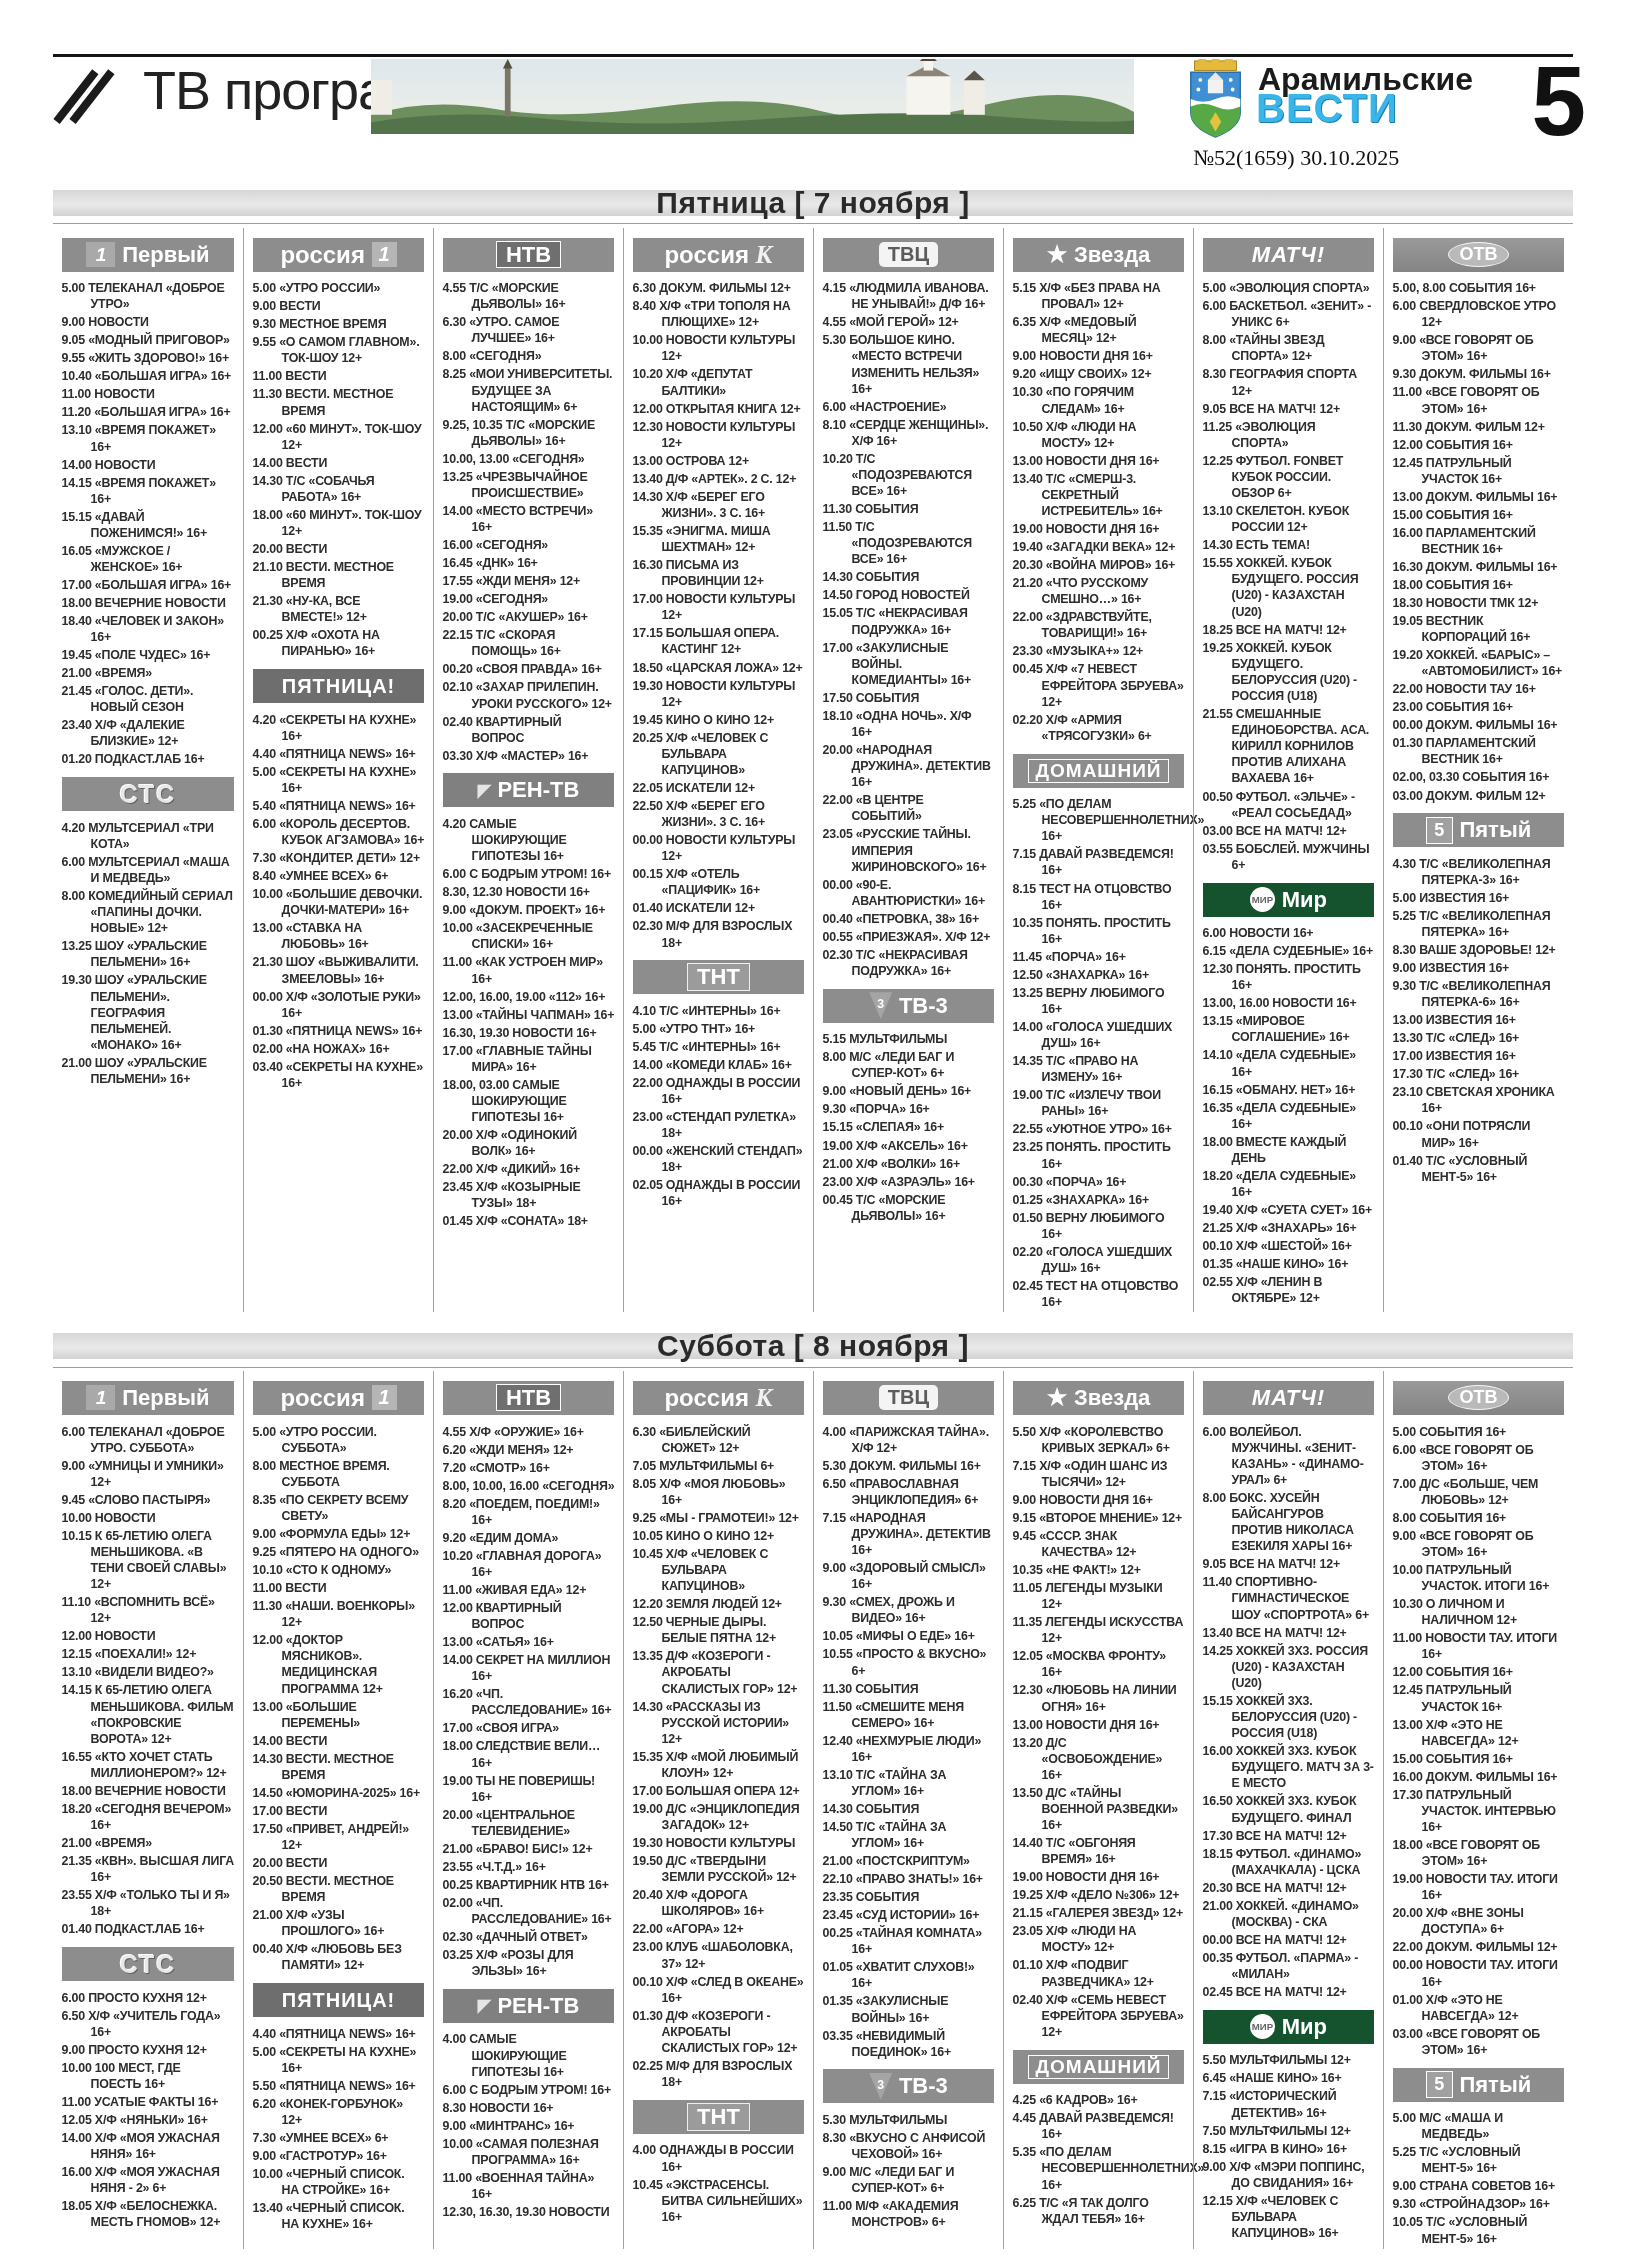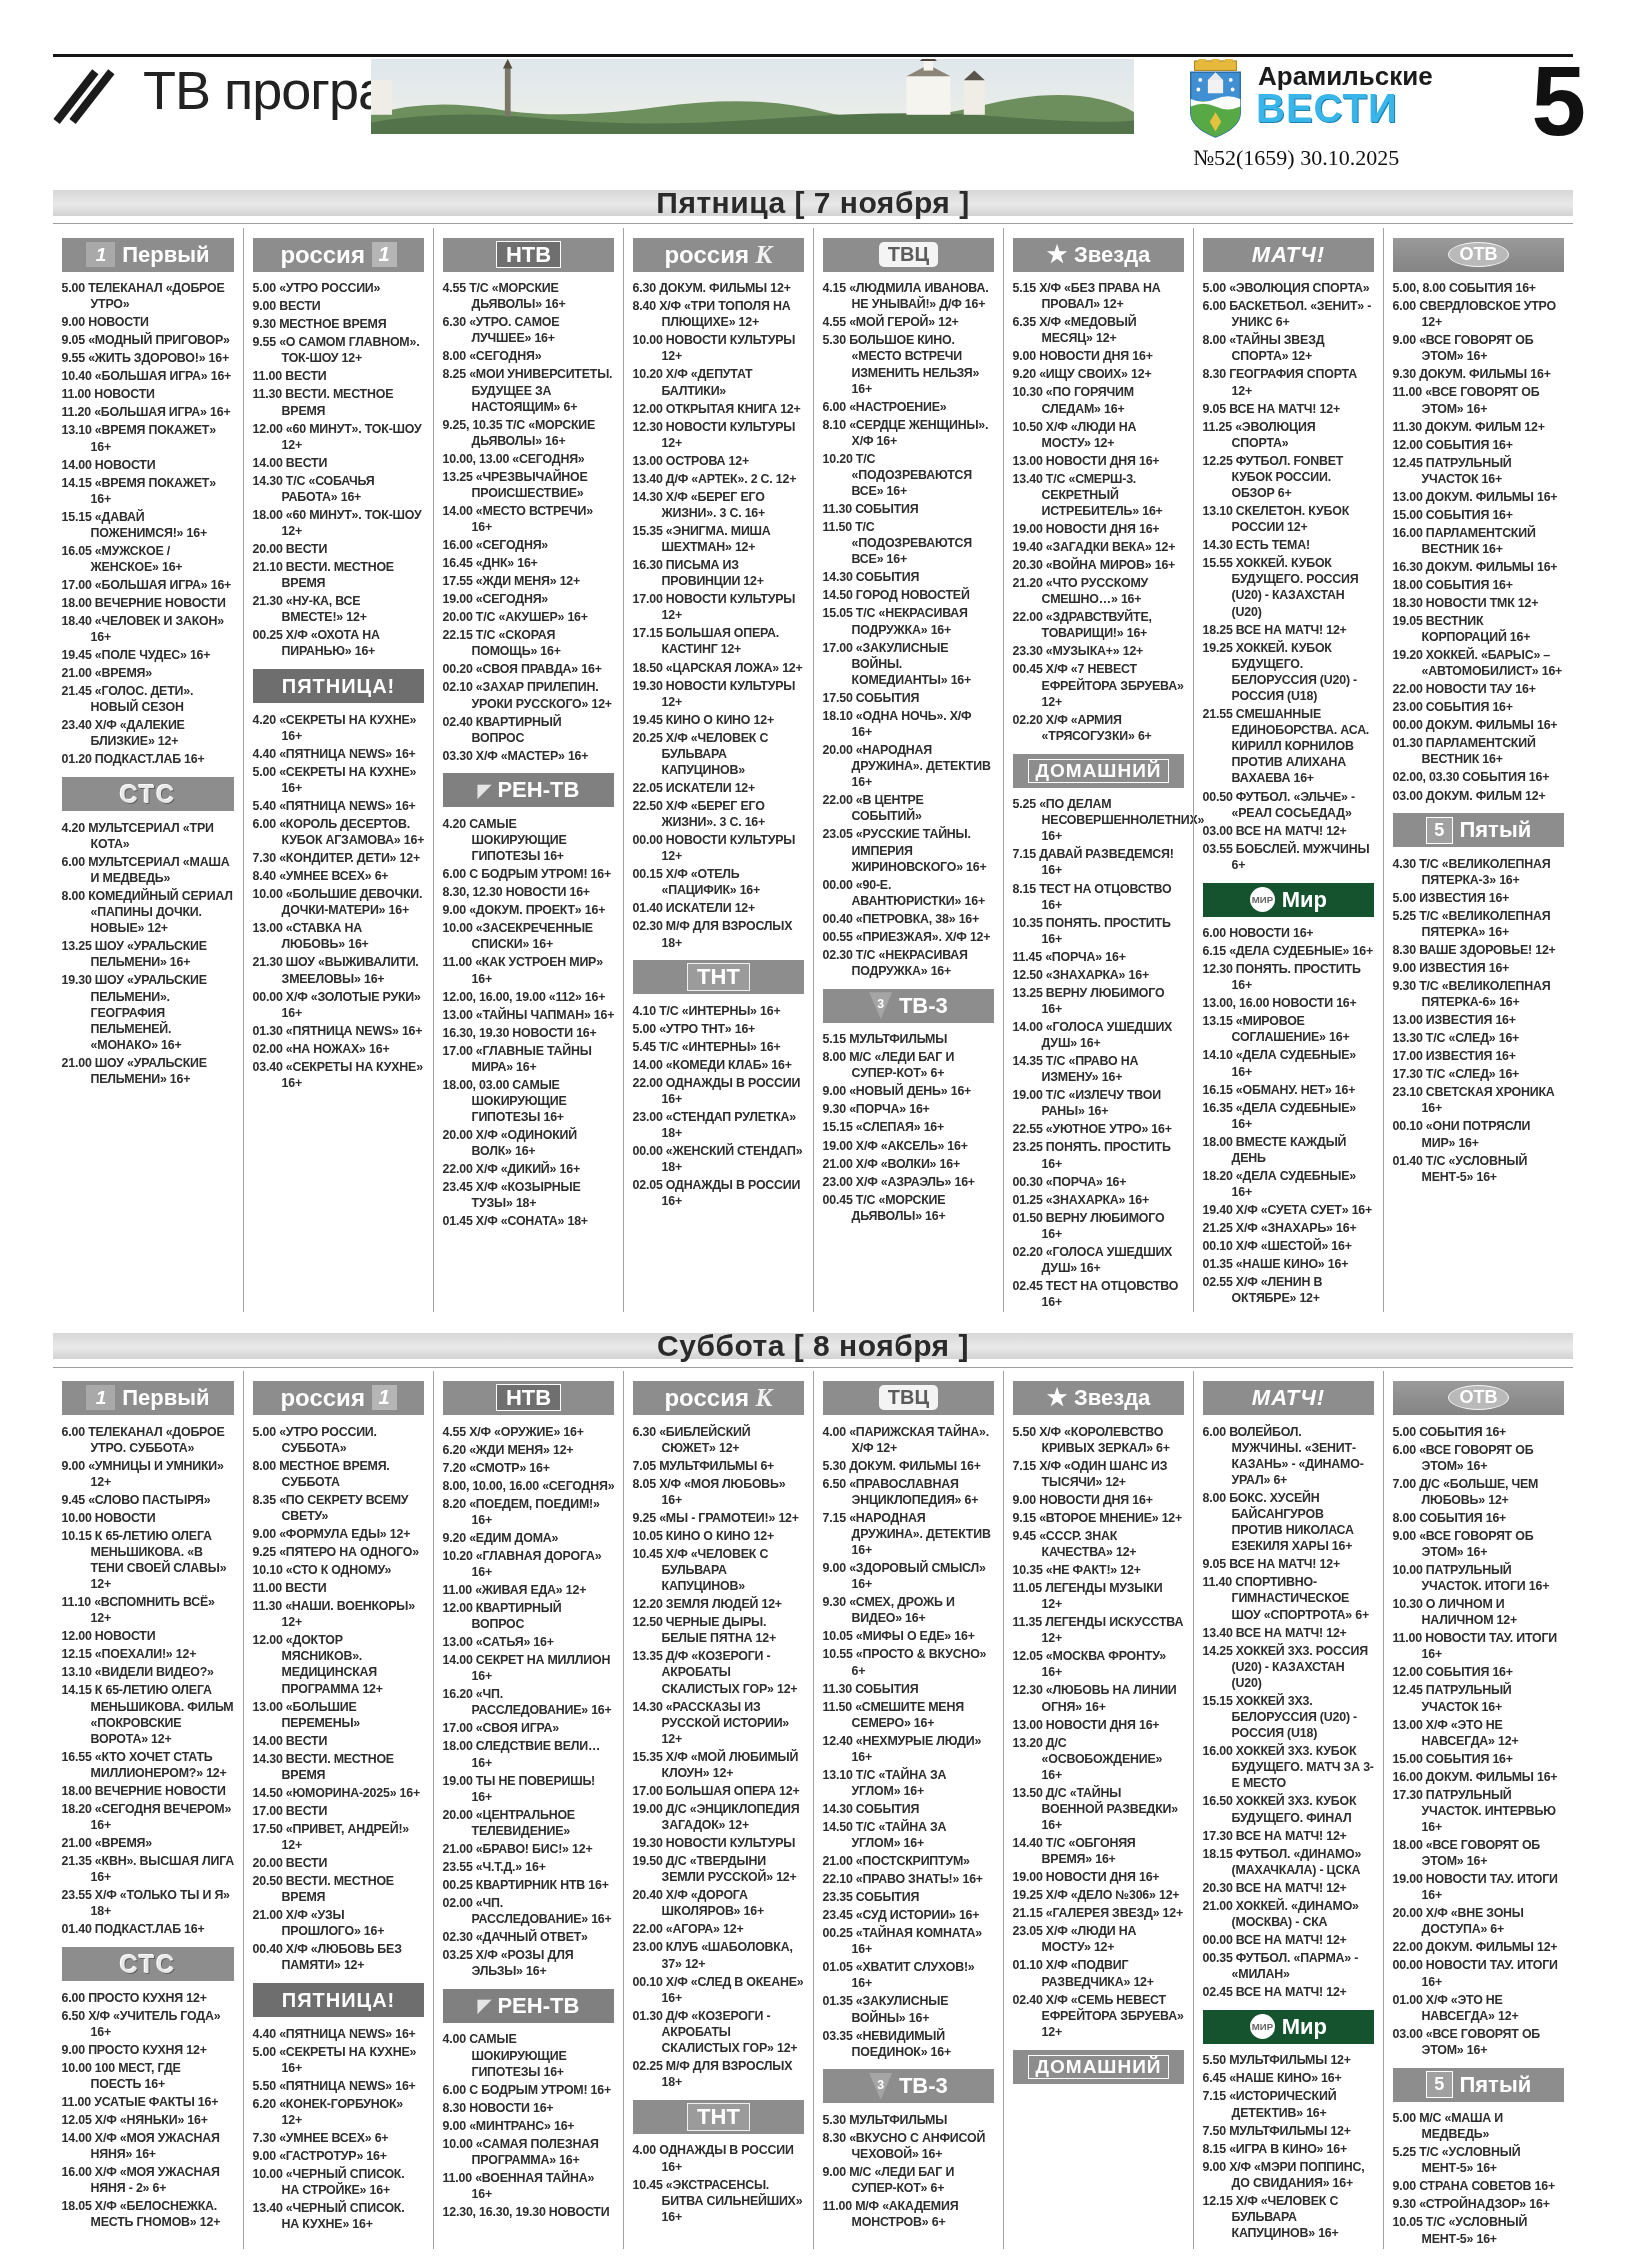--- a/index.html
+++ b/index.html
@@ -10,21 +10,21 @@
   .top-rule{position:absolute;left:53px;right:53px;top:54px;height:2.9px;background:#141414;}
   .diag-mark{position:absolute;left:55px;top:69px;width:61px;height:55px;}
   .diag-mark i{position:absolute;display:block;width:7.6px;height:63px;background:#1b1b1b;transform:rotate(38deg);transform-origin:center;}
   .diag-mark i:nth-child(1){left:17px;top:-3.8px;}
   .diag-mark i:nth-child(2){left:32.5px;top:-3.8px;}
   .page-title{position:absolute;left:143px;top:59px;font-size:54px;letter-spacing:-1px;color:#222;font-weight:400;}
   .photo{position:absolute;left:371px;top:59px;width:763px;height:75px;overflow:hidden;}
   .photo svg{display:block;width:100%;height:100%;}
   .brand{position:absolute;left:1185px;top:55px;width:344px;}
   .crest{position:absolute;left:0;top:3.8px;width:61px;height:80px;}
-  .brand-top{position:absolute;left:73px;top:5.7px;font-size:26px;font-weight:700;color:#1b1b1b;letter-spacing:0;}
+  .brand-top{position:absolute;left:73px;top:5.7px;font-size:32px;font-weight:700;color:#1b1b1b;letter-spacing:0;}
   .brand-main{position:absolute;left:71px;top:31px;font-size:40px;font-weight:700;color:#38b6e9;letter-spacing:1px;
               text-shadow:1px 1px 0 #1d7fae;}
   .issue-line{position:absolute;left:1193px;top:145px;font-size:22px;color:#111;font-family:"Liberation Serif",serif;}
   .page-num{position:absolute;right:40px;top:52px;font-size:98px;font-weight:700;color:#111;line-height:1;}
   
   .content{margin:0 53px;}
   .day-bar{height:26px;margin-top:7.6px;background:linear-gradient(180deg,#d7d7d7,#e9e9e9 55%,#d2d2d2);
            display:flex;align-items:center;justify-content:center;
            font-size:30px;font-weight:700;color:#2a2a2a;letter-spacing:0.5px;}
   .day-rule{height:1px;background:#9d9d9d;margin:7.6px 0 0;}
@@ -754,20 +754,26 @@
                 <div class="prog">21.15 «ГАЛЕРЕЯ ЗВЕЗД» 12+</div>
                 <div class="prog">23.05 Х/Ф «ЛЮДИ НА МОСТУ» 12+</div>
                 <div class="prog">01.10 Х/Ф «ПОДВИГ РАЗВЕДЧИКА» 12+</div>
                 <div class="prog">02.40 Х/Ф «СЕМЬ НЕВЕСТ ЕФРЕЙТОРА ЗБРУЕВА» 12+</div>
               </div>
             </div>
             <div class="ch-block">
               <div class="ch-head logo-domashniy">
                 <span class="ch-label">ДОМАШНИЙ</span>
               </div>
+              <div class="prog-list">
+                <div class="prog">4.25 «6 КАДРОВ» 16+</div>
+                <div class="prog">4.45 ДАВАЙ РАЗВЕДЕМСЯ! 16+</div>
+                <div class="prog">5.35 «ПО ДЕЛАМ НЕСОВЕРШЕННОЛЕТНИХ» 16+</div>
+                <div class="prog">6.25 Т/С «Я ТАК ДОЛГО ЖДАЛ ТЕБЯ» 16+</div>
+              </div>
             </div>
           </div>
           <div class="col">
             <div class="ch-block">
               <div class="ch-head logo-match">
                 <span class="ch-label">МАТЧ!</span>
               </div>
               <div class="prog-list">
                 <div class="prog">6.00 ВОЛЕЙБОЛ. МУЖЧИНЫ. «ЗЕНИТ-КАЗАНЬ» - «ДИНАМО-УРАЛ» 6+</div>
                 <div class="prog">8.00 БОКС. ХУСЕЙН БАЙСАНГУРОВ ПРОТИВ НИКОЛАСА ЕЗЕКИЛЯ ХАРЫ 16+</div>

